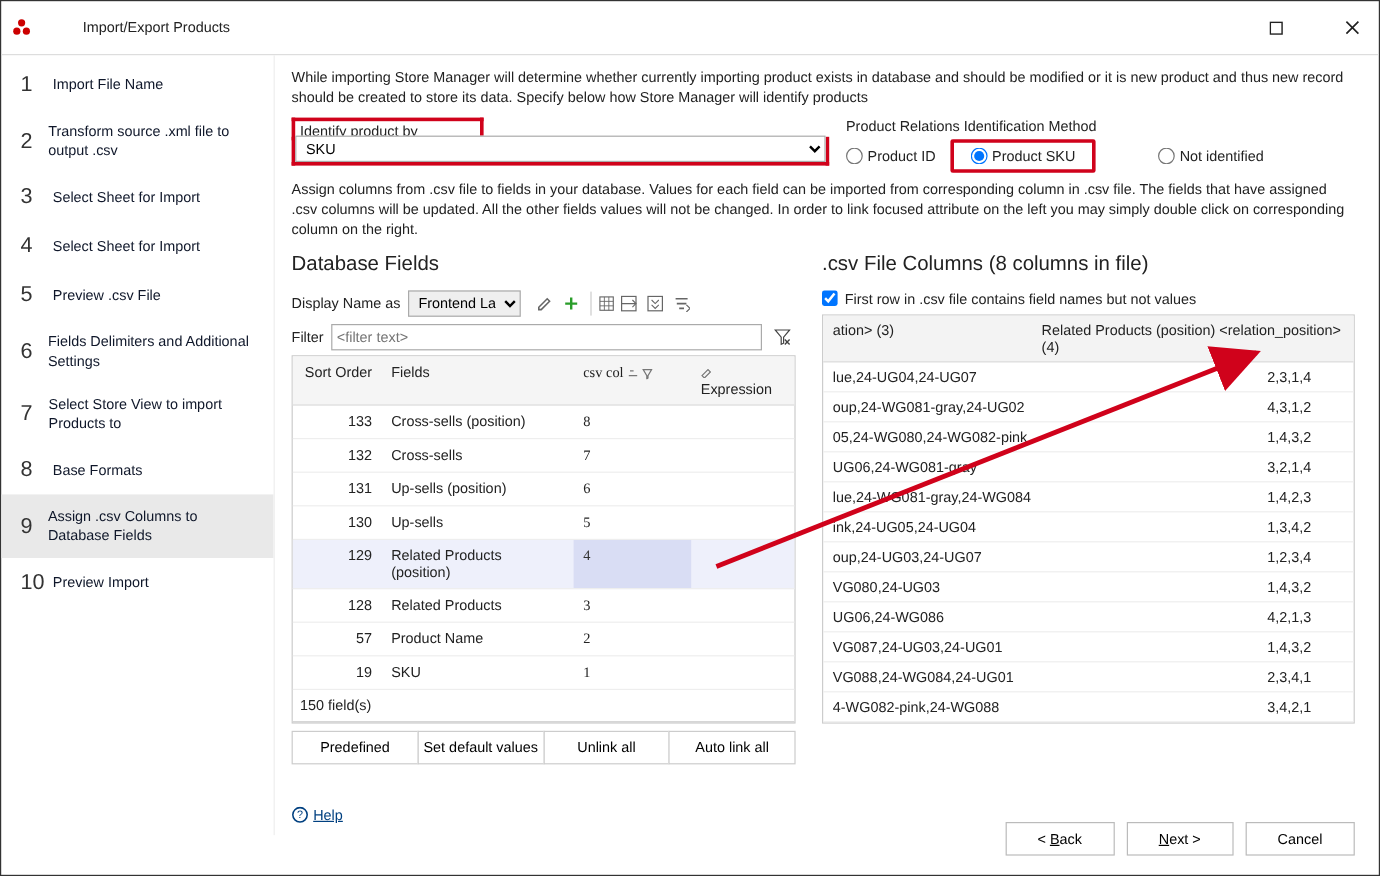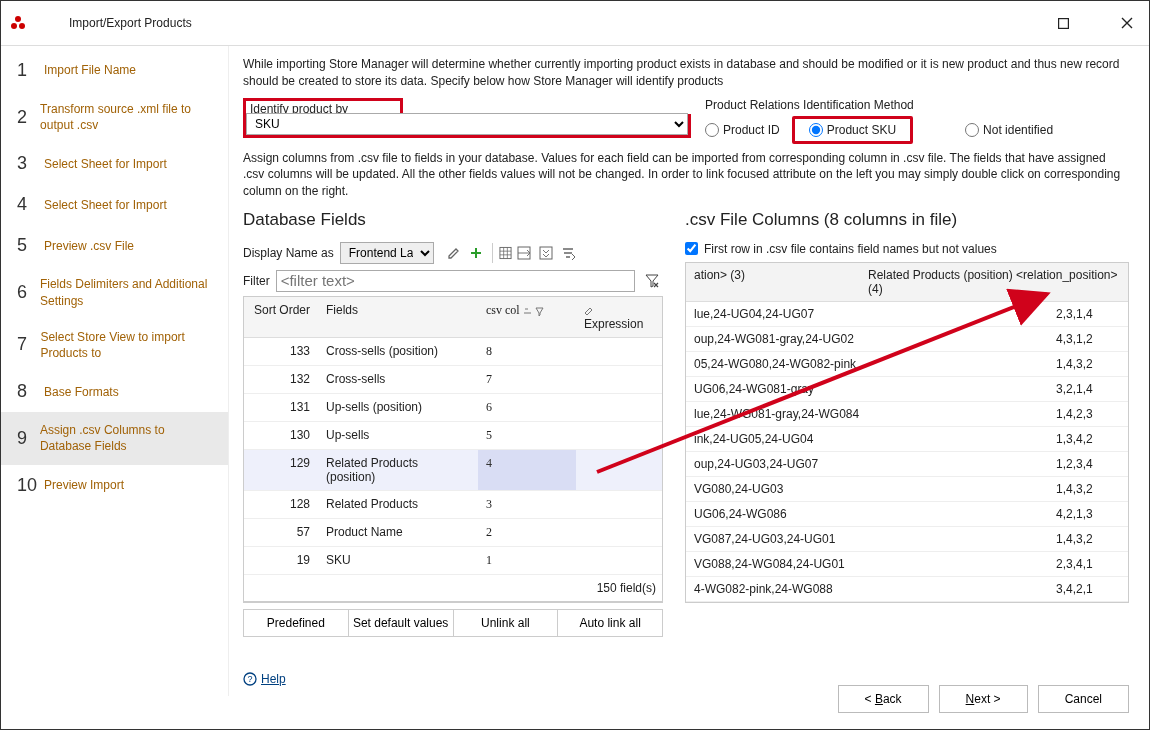--- a/index.html
+++ b/index.html
@@ -7,21 +7,21 @@
 .title-bar { height: 45px; display: flex; align-items: center; padding: 0 8px; border-bottom: 1px solid #ddd; gap: 36px; }
 .title-bar .logo { width: 18px; height: 18px; margin-right: 6px; display:flex; align-items:center; justify-content:center; }
 .title-bar .title { font-size: 12px; flex: 1; }
 .title-bar .win-btn { width: 28px; height: 28px; display: flex; align-items: center; justify-content: center; font-size: 14px; cursor: pointer; }
 .title-bar .win-max { font-size: 13px; }
 .main { display: flex; height: 650px; }
 .sidebar { width: 228px; border-right: 1px solid #eee; padding-top: 4px; overflow-y:auto; }
 .step { display: flex; padding: 10px 10px 10px 16px; cursor: pointer; align-items: center; }
 .step.active { background: #e9e9e9; }
 .step .num { font-size: 18px; font-weight: 300; width: 24px; color: #333; }
-.step .label { font-size: 12px; color: #a16207; line-height: 1.35; padding-left:3px; }
+.step .label { font-size: 12px; color: #0f172a; line-height: 1.35; padding-left:3px; }
 .content { flex: 1; padding: 10px 20px 4px 14px; position: relative; overflow:hidden; }
 .intro { font-size: 12px; line-height: 1.4; margin-bottom: 8px; }
 .identify-row { display: flex; align-items: flex-start; gap: 14px; margin-bottom: 4px; }
 .identify-group { flex: 0 0 448px; }
 .identify-select { width: 100%; border: 1px solid #aaa; padding: 2px 4px; background: #fff; font-size: 12px; height: 22px; margin-top:-1px;}
 .identify-top{border:3px solid #d0021b; border-bottom:none; display:inline-block; padding:1px 4px; width:160px;}
 .rel-group { flex: 1; }
 .rel-group-label { font-size: 12px; margin-bottom: 4px; }
 .radio-row { display: flex; gap: 12px; align-items: center; margin-top:4px;}
 .radio-row label { display: flex; align-items: flex-end; gap: 4px; font-size: 12px; cursor: pointer; }
@@ -33,34 +33,34 @@
 .right-panel { flex: 1; }
 .panel-title { font-size: 17px; font-weight: 400; margin-bottom: 12px; }
 .display-row { display: flex; align-items: center; gap: 6px; margin-bottom: 6px; }
 .display-row label { font-size: 12px; }
 .display-select { border: 1px solid #aaa; padding: 1px 4px; font-size: 12px; height: 22px; width: 94px; }
 .tool-icons { display: flex; gap: 2px; align-items: center; margin-left:4px;}
 .tool-icon { width: 20px; height: 20px; display: flex; align-items: center; justify-content: center; cursor: pointer; color:#555;}
 .tool-icon.sep { border-left:1px solid #ccc; margin-left:4px; padding-left:6px;}
 .filter-row { display: flex; align-items: center; gap: 6px; margin-bottom: 4px; }
 .filter-row label { font-size: 12px; }
-.filter-input { flex: 1; border: 1px solid #aaa; padding: 2px 4px; font-size: 15px; height: 22px; color:#888;}
+.filter-input { flex: 1; border: 1px solid #aaa; padding: 2px 4px; font-size: 12px; height: 22px; color:#888;}
 .filter-clear { width: 22px; height: 22px; display: flex; align-items: center; justify-content: center; cursor: pointer; }
 .db-table { border: 1px solid #ccc; width: 100%; }
 .db-header { display: flex; background: #f5f5f5; border-bottom: 1px solid #ddd; font-size: 12px; }
 .db-header > div { padding: 6px 8px; }
 .col-sort { width: 74px; text-align: right; }
 .col-fields { flex: 1; }
 .col-csv { width: 98px; text-align: left; font-family: Liberation Serif, serif; }
 .col-expr { width: 86px; text-align:left; padding-left:4px;}
 .db-row { display: flex; border-bottom: 1px solid #eee; font-size: 12px; }
 .db-row > div { padding: 6px 8px; }
 .db-row.sel { background: #eef0fb; }
 .db-row.sel .col-csv{ background:#d9ddf4; color:#333;}
-.db-footer { text-align: right; padding: 6px; font-size: 12px; border-bottom:1px solid #ccc;}
+.db-footer { text-align: left; padding: 6px; font-size: 12px; border-bottom:1px solid #ccc;}
 .btn-row { display: flex; margin-top: 6px; gap: 0; align-items: center; }
 .btn-row button { flex: 1; border: 1px solid #ccc; background: #fff; padding: 6px 4px; font-size: 12px; cursor: pointer; margin-left:-1px; }
 .btn-row button:first-child{margin-left:0;}
 .csv-check { display: flex; align-items: center; gap: 6px; font-size: 12px; margin-bottom: 6px; }
 .csv-table { border: 1px solid #ccc; width: 100%; }
 .csv-header { display: flex; background: #f3f3f3; border-bottom: 1px solid #ddd; font-size: 12px; }
 .csv-header > div { padding: 5px 8px; }
 .csv-col1 { flex: 1; }
 .csv-col2 { width: 268px; text-align:left; }
 .csv-row { display: flex; border-bottom: 1px solid #eee; font-size: 12px; }

